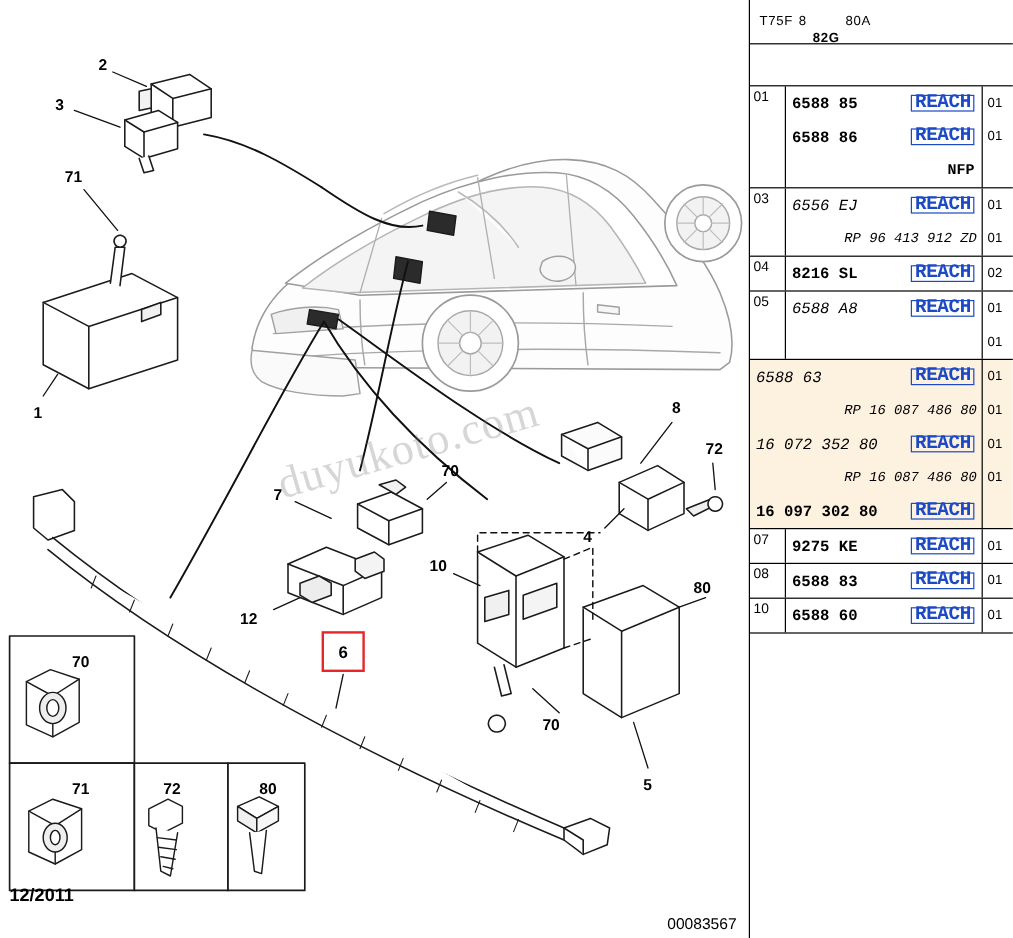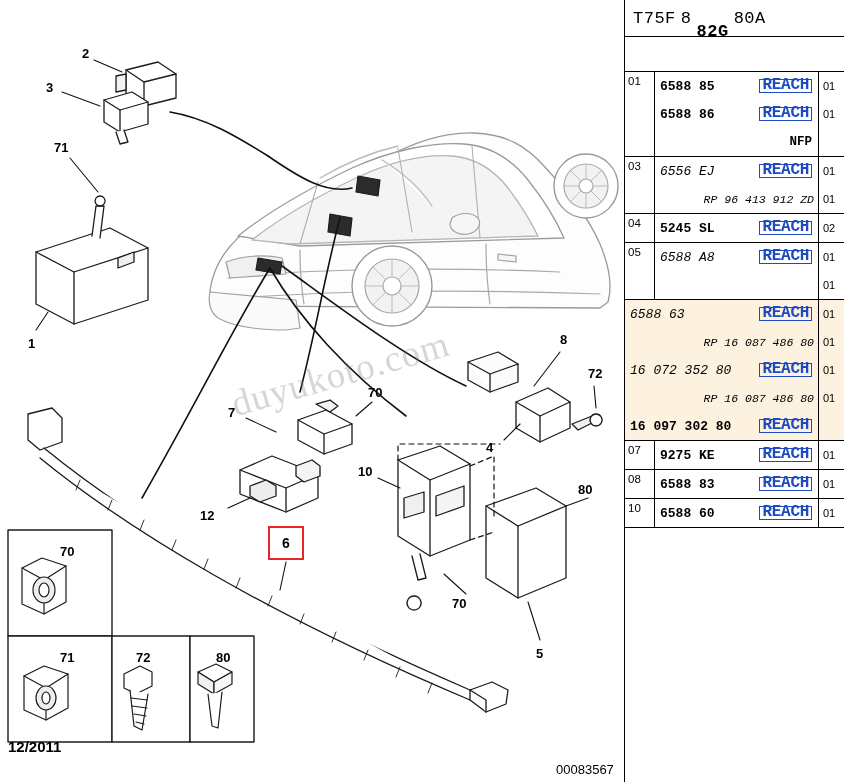--- a/index.html
+++ b/index.html
@@ -94,23 +94,22 @@
     height: 782px;
     border-left: 1.6px solid #000;
     box-sizing: border-box;
   }
   .hdr {
     height: 36px;
     border-bottom: 1.6px solid #000;
     display: flex;
     align-items: center;
     padding-left: 8px;
-    font-size: 17px;
+    font-size: 11px;
     letter-spacing: 0.5px;
-    font-family: Liberation Mono, monospace;
   }
   .hdr .b { font-weight: bold; margin-top: 27px; }
   .hdr span { margin-right: 5px; }
   .subhdr {
     height: 34px;
     border-bottom: 1.6px solid #000;
   }
 
   .rows { position: relative; }
   .row {
@@ -512,21 +511,21 @@
           </div>
           <div class="col-qty">
             <div class="qty">01</div>
             <div class="qty">01</div>
           </div>
         </div>
         <div class="row">
           <div class="col-idx">04</div>
           <div class="col-main">
             <div class="line">
-              <span class="ref">5245 SL</span>
+              <span class="ref">8216 SL</span>
               <span class="reach">REACH</span>
             </div>
           </div>
           <div class="col-qty">
             <div class="qty">02</div>
           </div>
         </div>
         <div class="row">
           <div class="col-idx">05</div>
           <div class="col-main">

